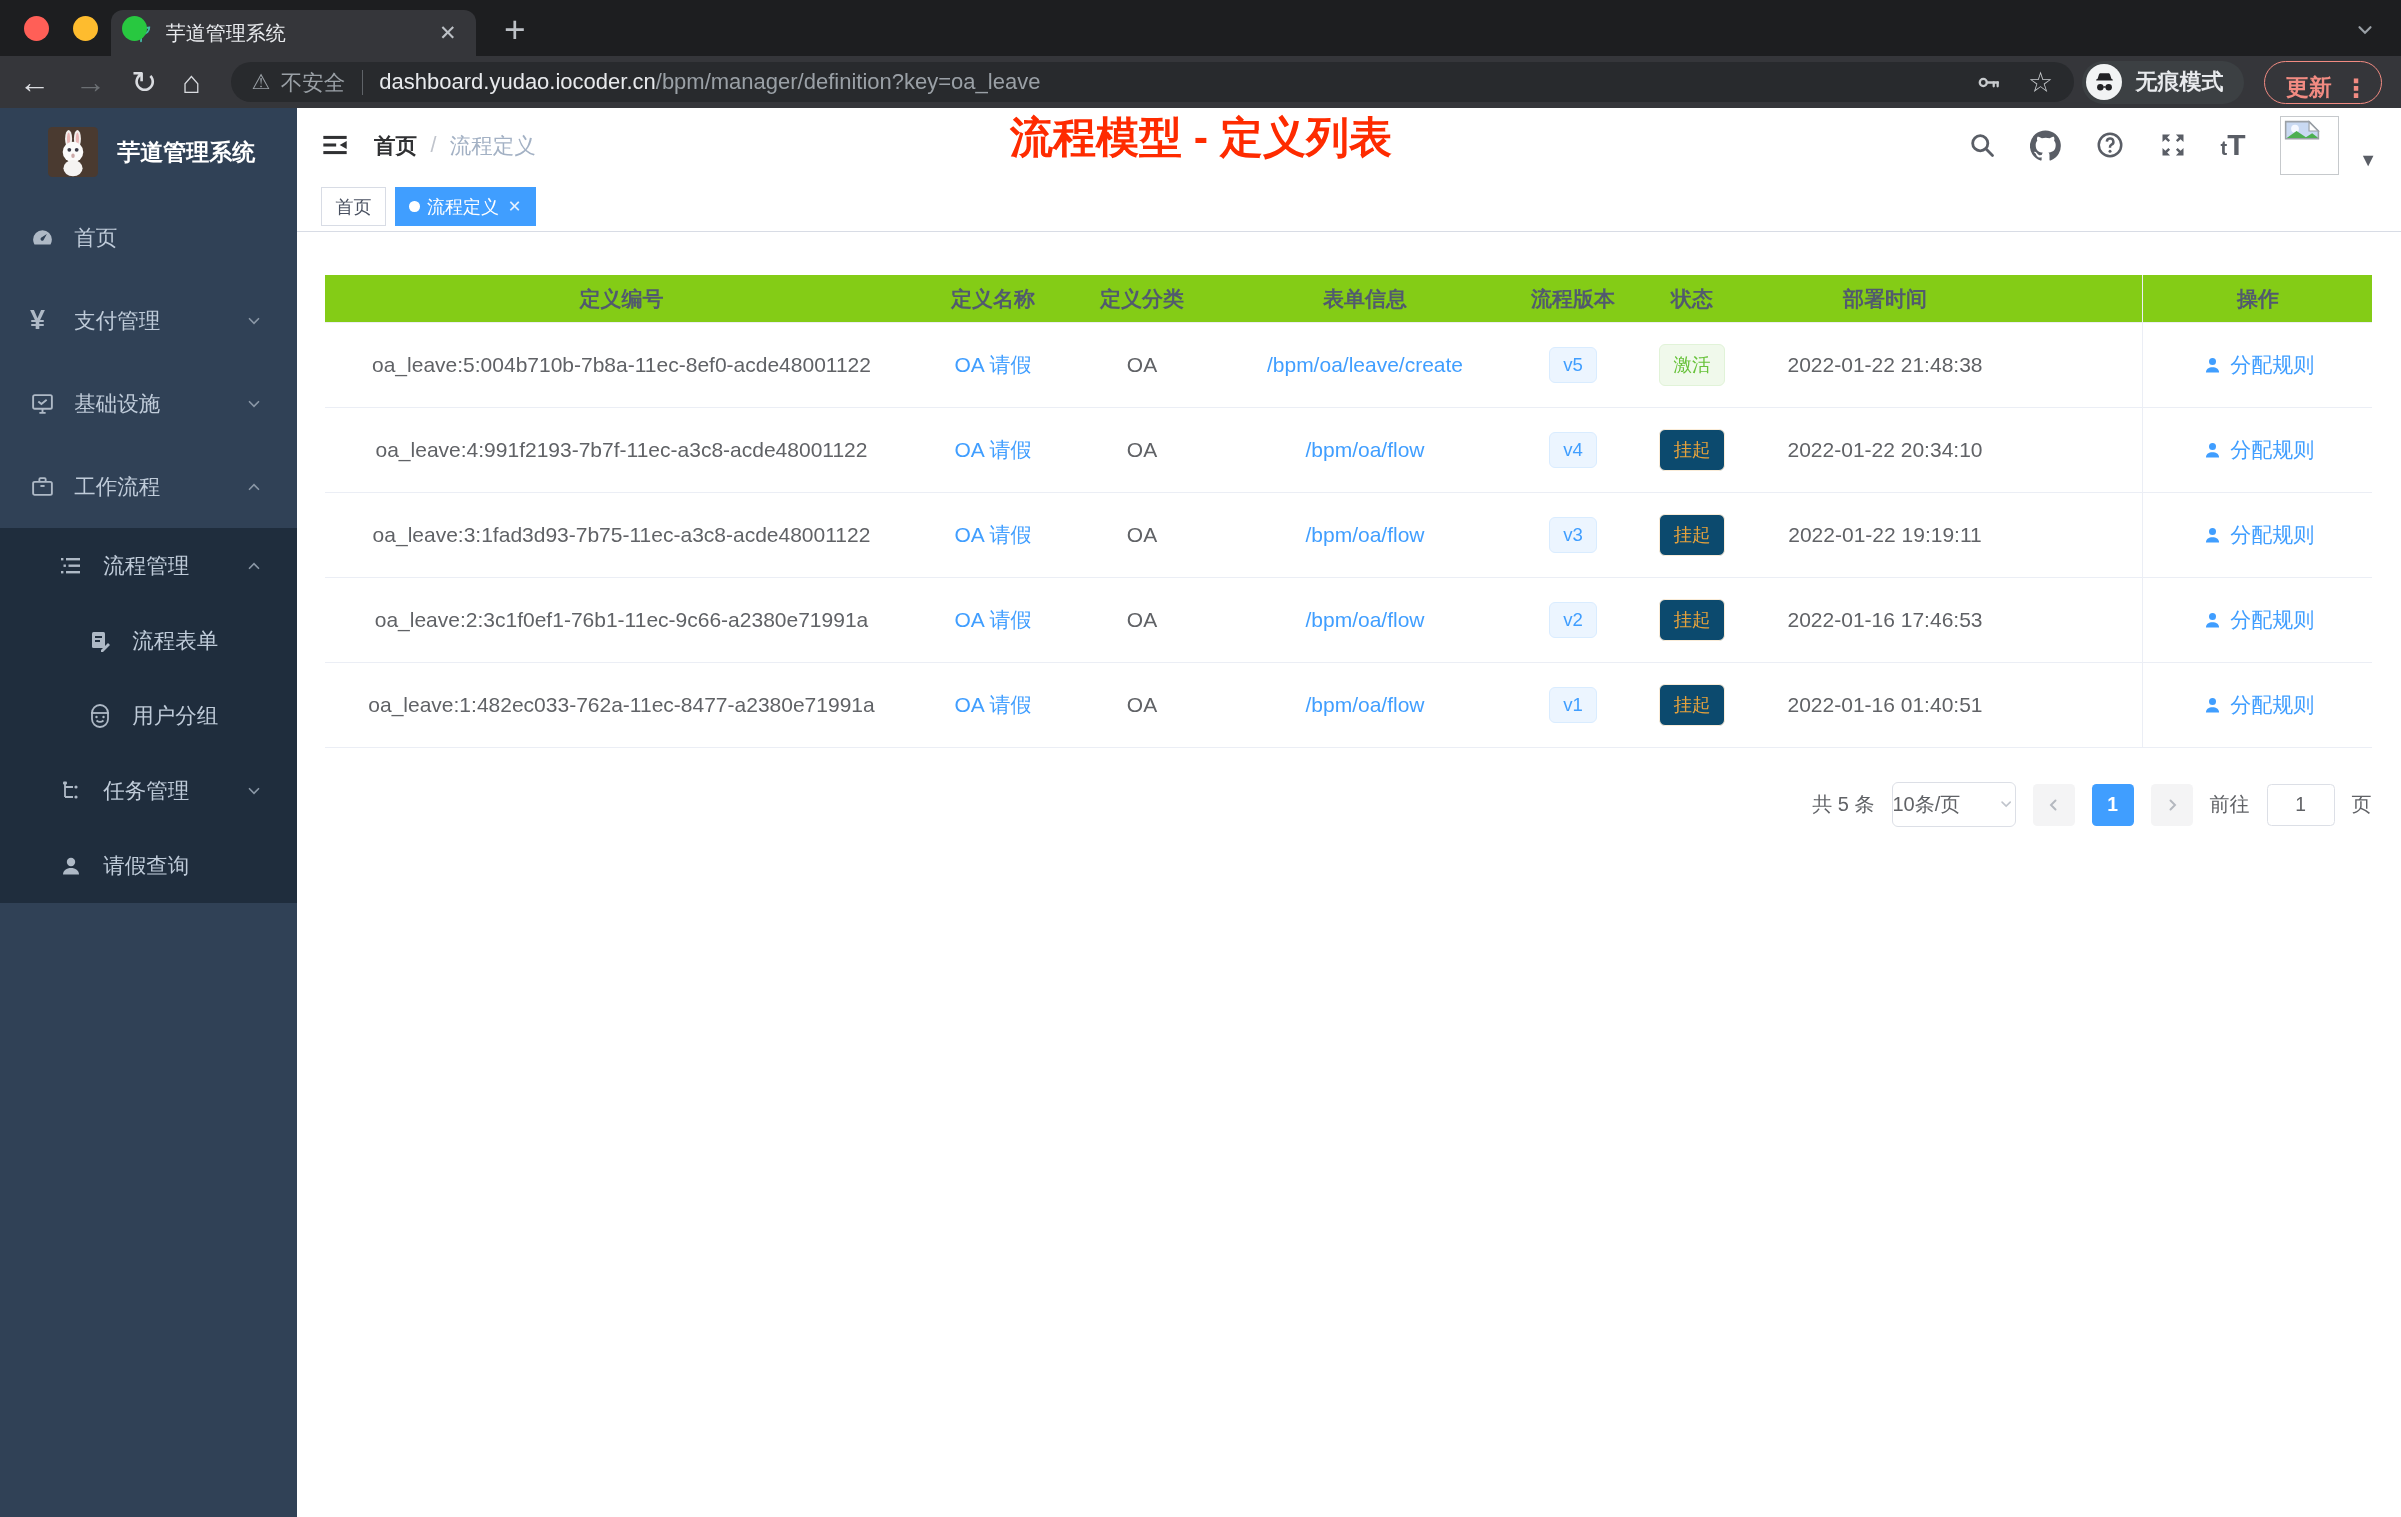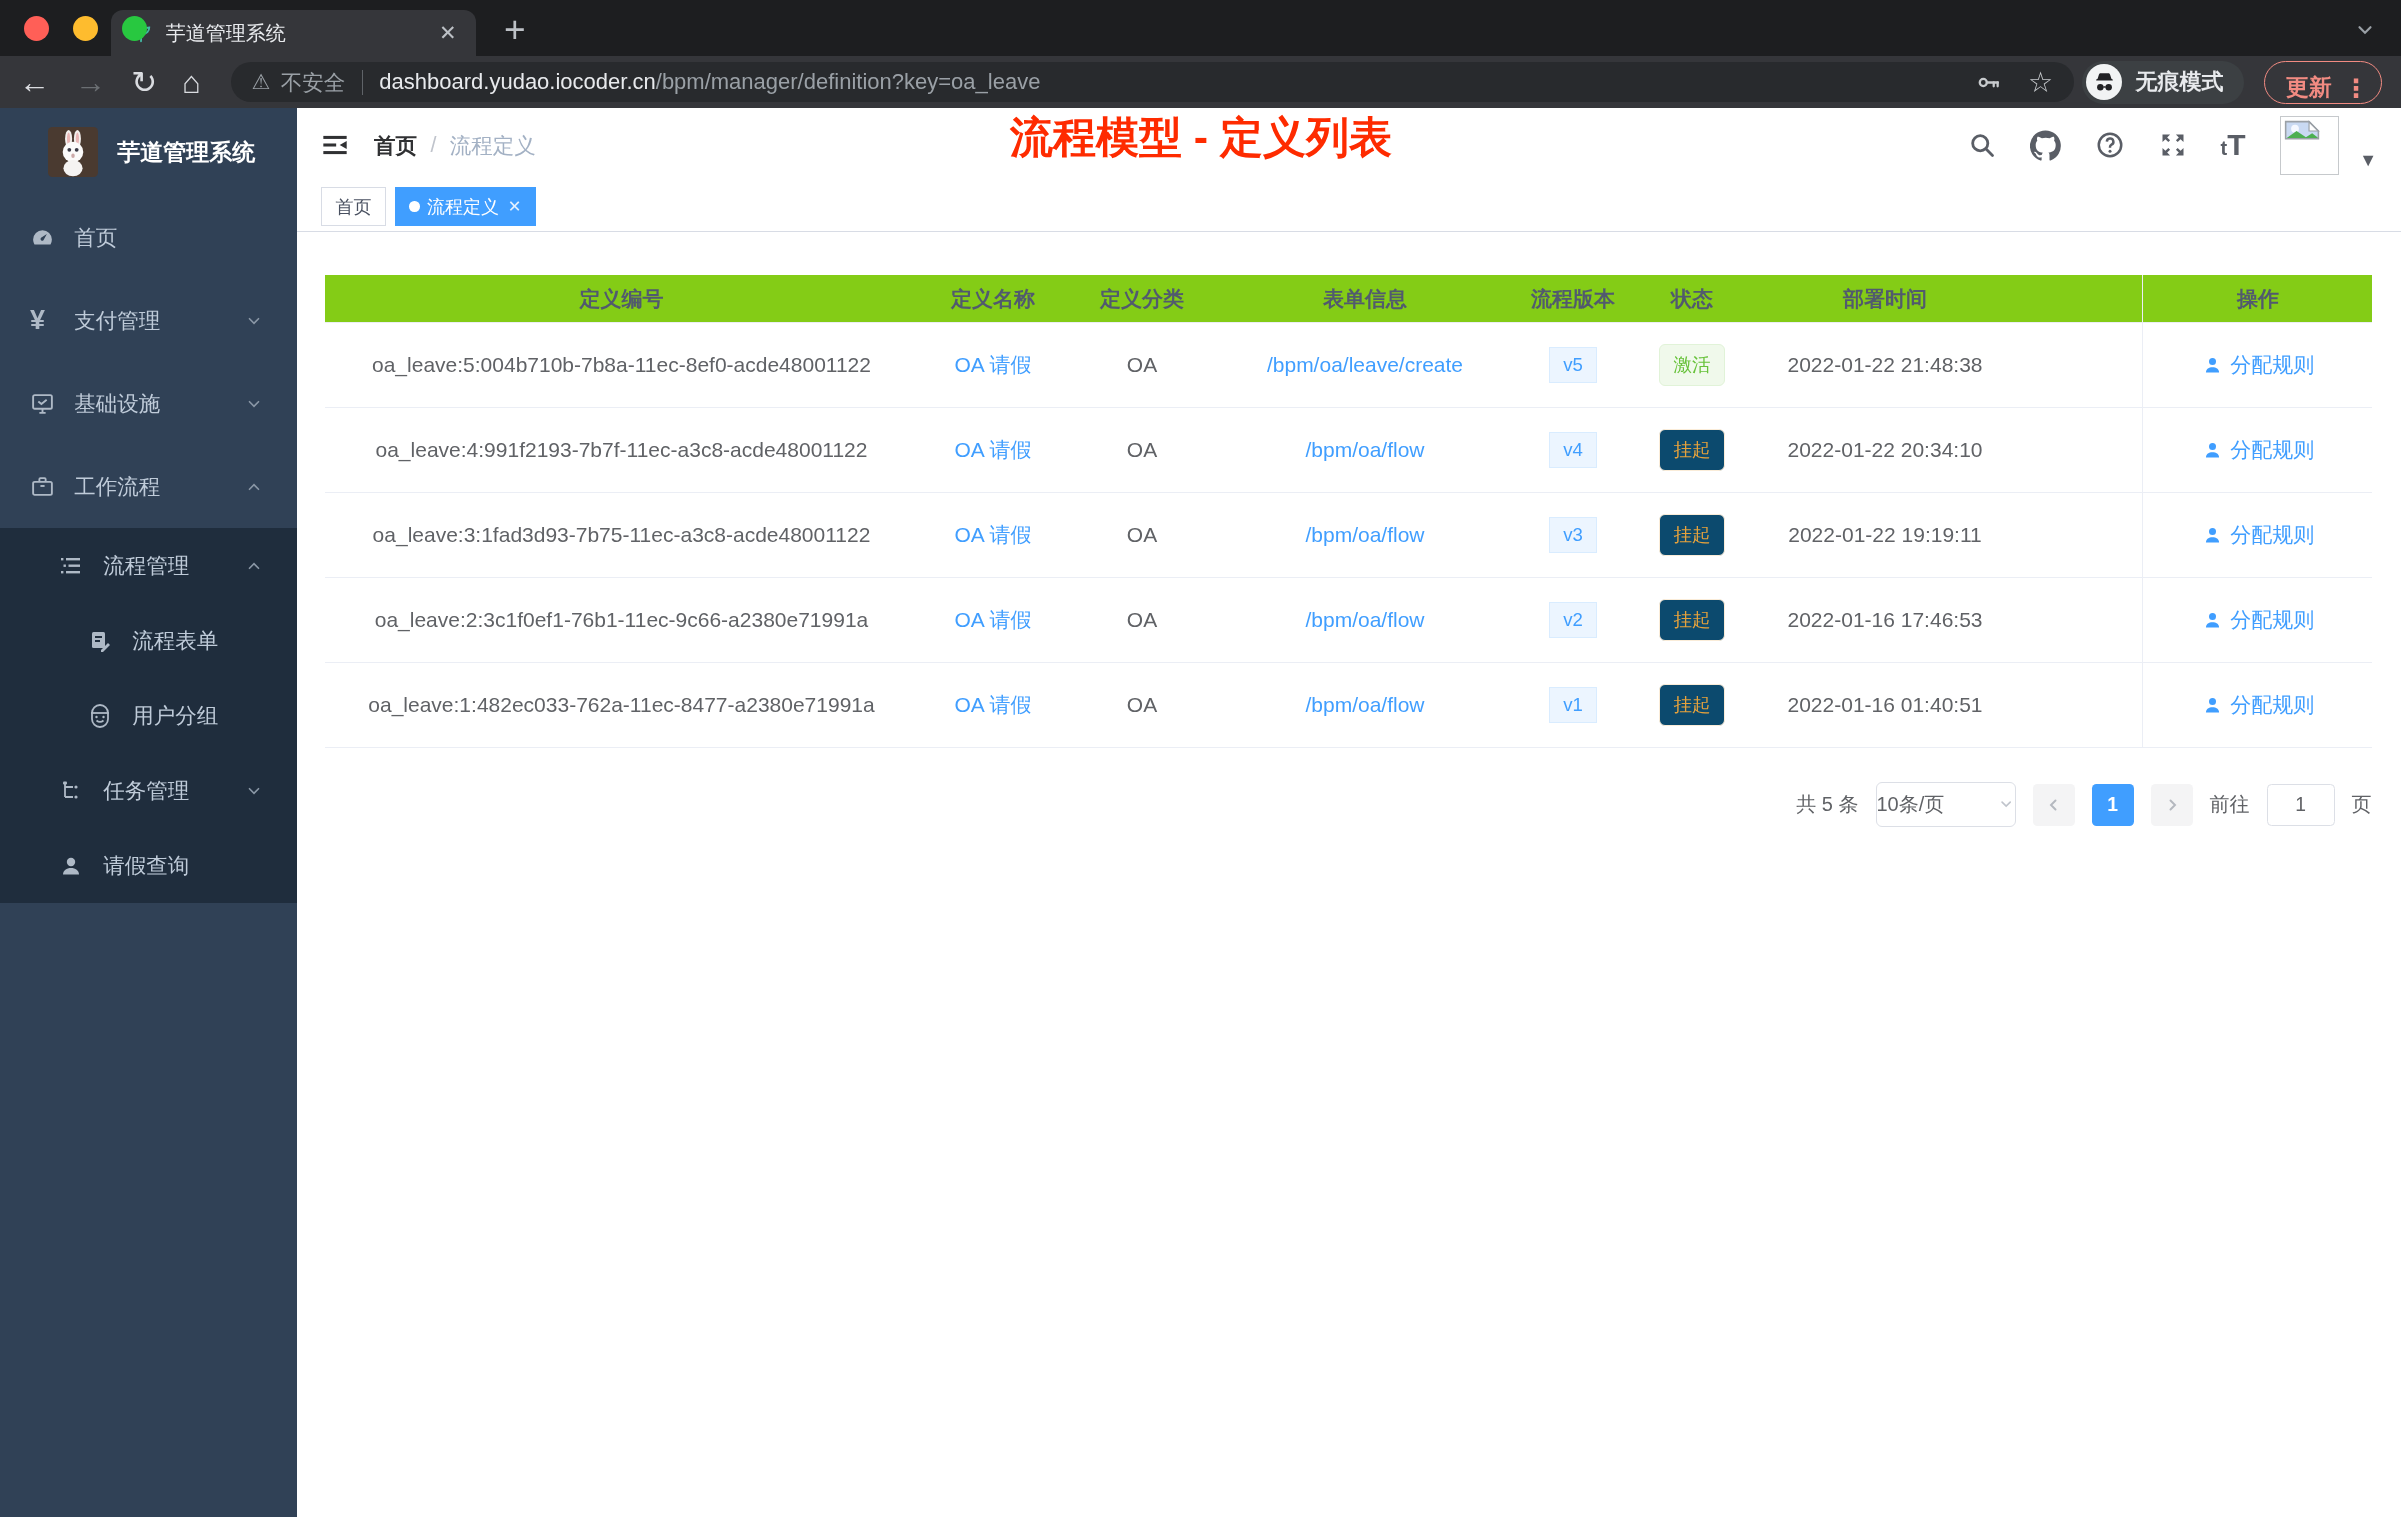--- a/index.html
+++ b/index.html
@@ -81,30 +81,30 @@
   .app-main { flex:1; padding:43px 30px 0 27.5px; background:#fff; }
   .grid { width:2047px; font-size:21px; color:#606266; }
   .t-head { display:flex; align-items:center; height:48px; background:#84cc16;
             color:#515a6e; font-weight:700; border-bottom:1.5px solid #ebeef5; }
   .t-row { display:flex; align-items:center; height:85px; border-bottom:1.5px solid #ebeef5; }
   .cell { display:flex; align-items:center; justify-content:center; text-align:center; flex-shrink:0; }
   .c-id{ width:594px; } .c-name{ width:149px; } .c-cat{ width:149px; } .c-form{ width:297px; }
   .c-ver{ width:119px; } .c-status{ width:119px; } .c-time{ width:267px; } .c-fill{ width:123px; }
   .c-op{ width:232px; border-left:1.5px solid #ebeef5; align-self:stretch; }
   .link { color:#409eff; cursor:pointer; }
-  .ver-badge { padding:6px 13.4px; background:#ecf5ff; border:1.5px solid #d9ecff; border-radius:0;
+  .ver-badge { padding:6px 13.4px; background:#ecf5ff; border:1.5px solid #d9ecff; border-radius:6px;
                color:#409eff; font-size:18.6px; }
   .status-badge { padding:6.7px 13.4px; border-radius:6px; font-size:18.6px; }
   .status-active { background:#f0f9eb; border:1.5px solid #e1f3d8; color:#67c23a; }
   .status-suspended { background:#0c4a6e; border:1.5px solid #faecd8; color:#e6a23c; }
   .op-link { display:flex; align-items:center; gap:7.4px; color:#409eff; font-size:21px; }
 
   .pagination { width:2047px; margin-top:34px; display:flex; justify-content:flex-end; align-items:center;
                 gap:17px; color:#606266; font-size:20px; }
-  .page-size-select { width:140px; height:45px; border:1.5px solid #dcdfe6; border-radius:6px; display:flex;
+  .page-size-select { width:124px; height:45px; border:1.5px solid #dcdfe6; border-radius:6px; display:flex;
                       align-items:center; justify-content:space-between; gap:10.4px; color:#606266; background:#fff; }
   .pg-btn { min-width:42px; height:42px; border-radius:4.5px; display:flex; align-items:center;
             justify-content:center; background:#f4f4f5; color:#b4b8bf; font-size:22px; }
   .pg-btn.current { background:#409eff; color:#fff; font-weight:700; font-size:19.3px; }
   .goto-input { width:68px; height:42px; border:1.5px solid #dcdfe6; border-radius:4.5px; text-align:center;
                 font-size:19.3px; color:#606266; background:#fff; font-family:inherit; }
 </style>
 </head>
 <body>
 

